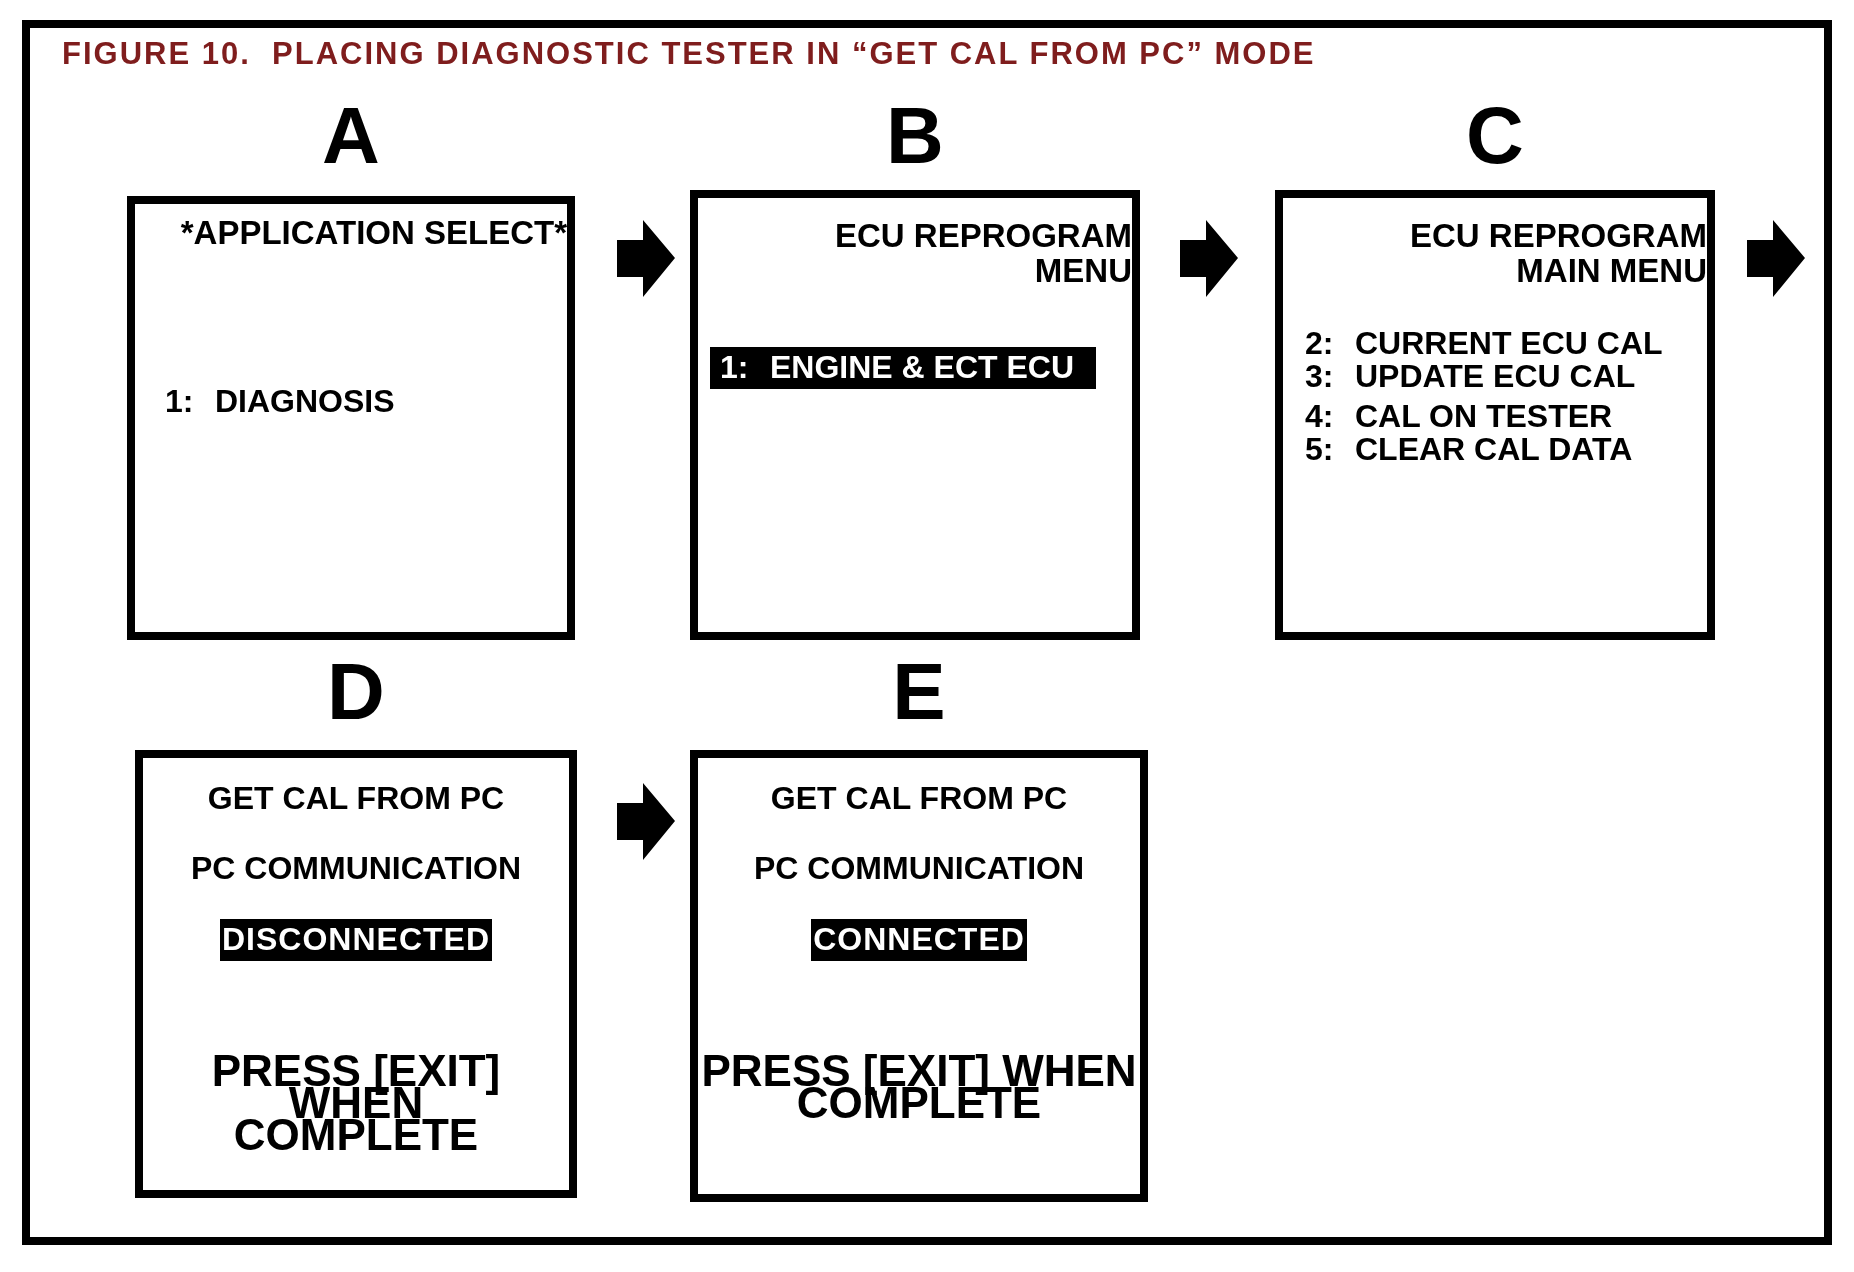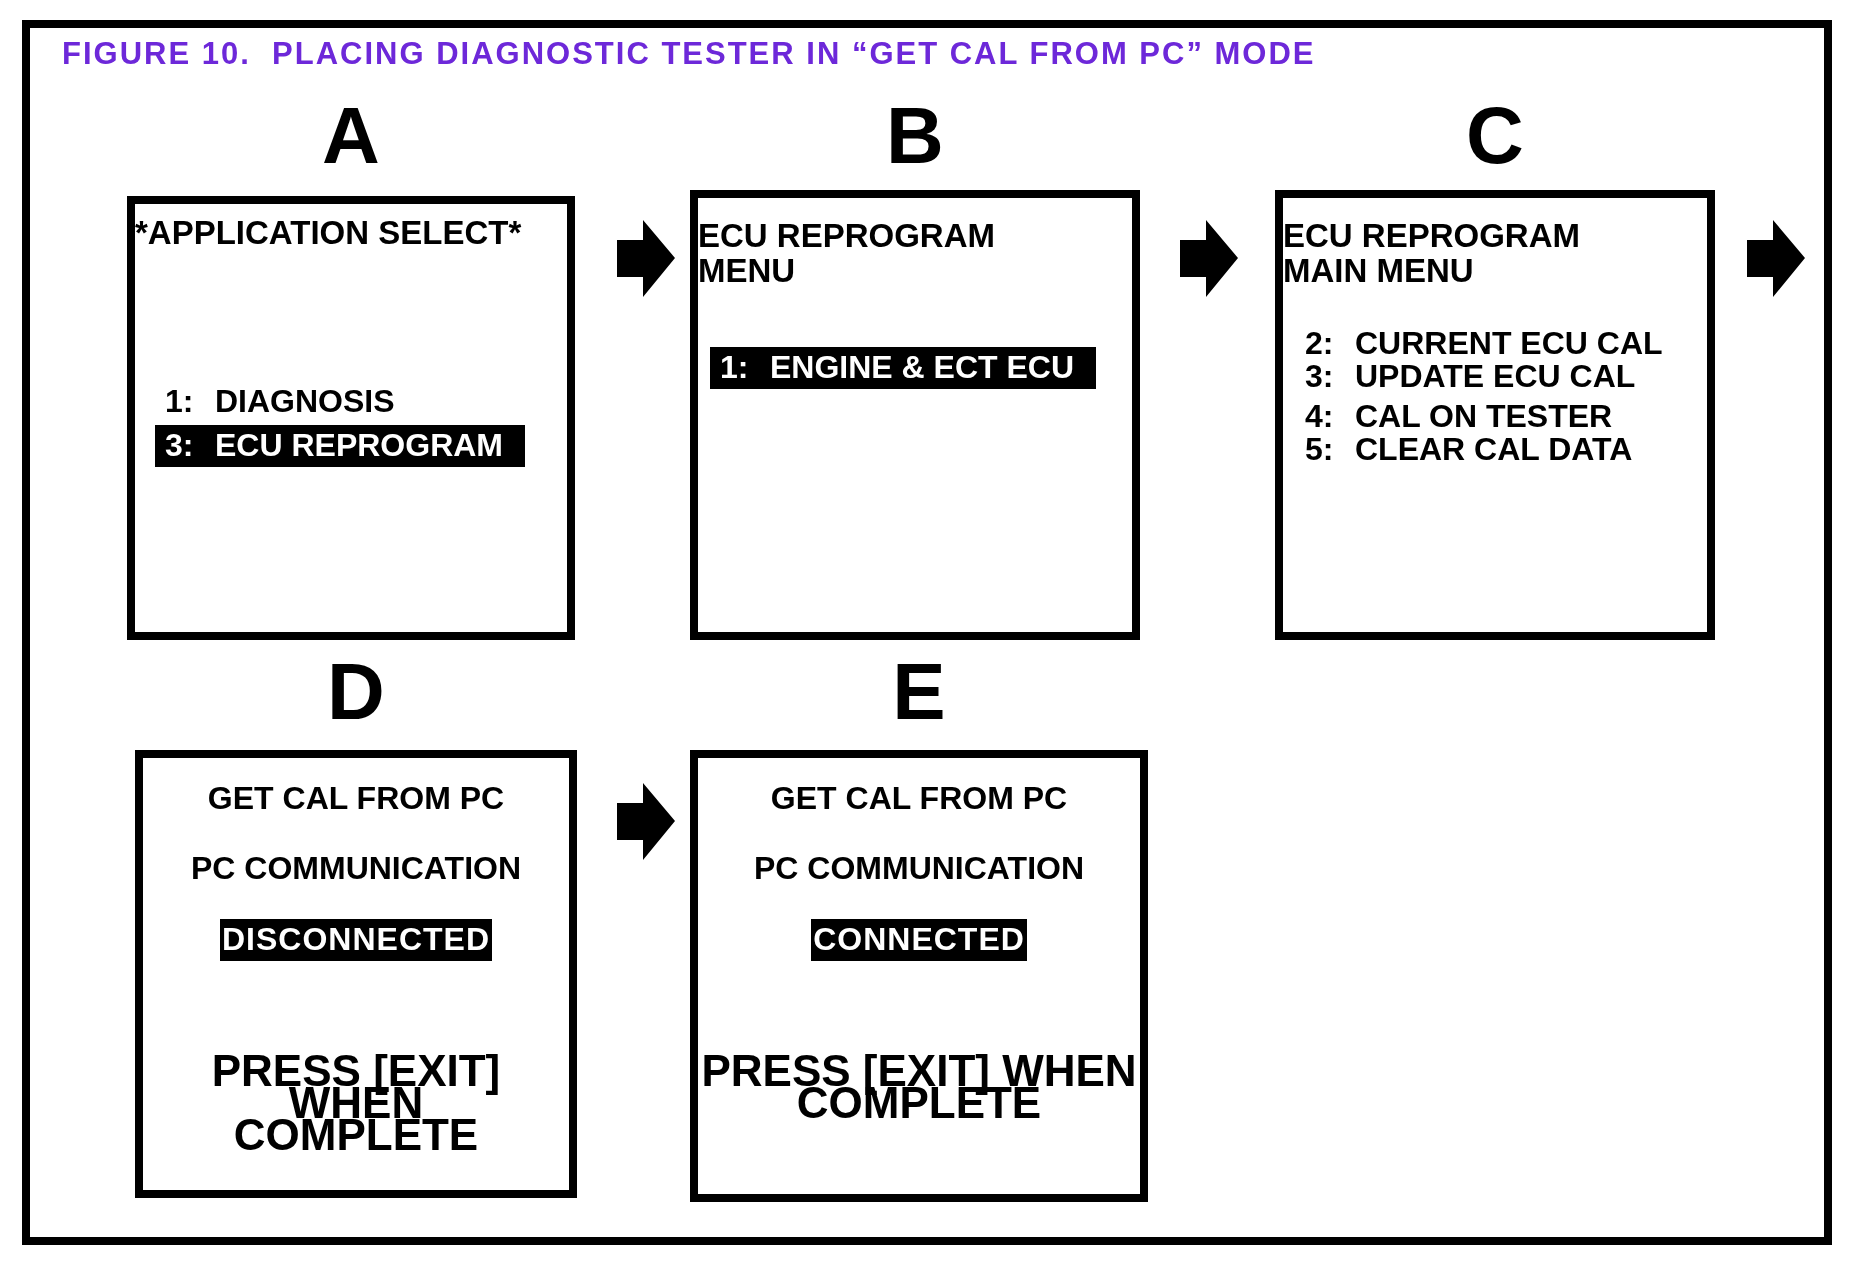--- a/index.html
+++ b/index.html
@@ -8,21 +8,21 @@
     background:#ffffff; overflow:hidden;
     font-family:"Liberation Sans", sans-serif;
     font-weight:bold; color:#000;
   }
   #figure-border {
     position:absolute; left:22px; top:20px; width:1810px; height:1225px;
     border:8px solid #000; box-sizing:border-box; background:#fff;
   }
   #figure-title {
     position:absolute; left:62px; top:36px;
-    font-size:31px; letter-spacing:2px; color:#6d28d9;
+    font-size:31px; letter-spacing:2px; color:#7f1d1d;
     white-space:pre;
   }
   .screen-label {
     position:absolute; transform:translateX(-50%);
     font-size:80px; line-height:80px; color:#000;
   }
   .lbl-a { left:351px;  top:96px; }
   .lbl-b { left:915px;  top:96px; }
   .lbl-c { left:1495px; top:96px; }
   .lbl-d { left:356px;  top:652px; }
@@ -32,21 +32,21 @@
     position:absolute; border:8px solid #000; background:#fff;
     box-sizing:border-box;
   }
   .screen-a { left:127px;  top:196px; width:448px; height:444px; }
   .screen-b { left:690px;  top:190px; width:450px; height:450px; }
   .screen-c { left:1275px; top:190px; width:440px; height:450px; }
   .screen-d { left:135px;  top:750px; width:442px; height:448px; }
   .screen-e { left:690px;  top:750px; width:458px; height:452px; }
 
   .menu-title {
-    position:absolute; left:0; right:0; text-align:left;
+    position:absolute; left:0; right:0; text-align:right;
     font-size:33px; line-height:35px; white-space:pre;
   }
   .mt-a { top:11px; }
   .mt-bc { top:20px; }
 
   .menu-list {
     position:absolute; font-size:32px; line-height:32px; white-space:nowrap;
   }
   .list-a { left:30px; top:181px; }
   .list-b { left:22px; top:149px; }
@@ -93,23 +93,20 @@
   <div class="screen-label lbl-b">B</div>
   <div class="screen-label lbl-c">C</div>
   <div class="screen-label lbl-d">D</div>
   <div class="screen-label lbl-e">E</div>
 
   <div class="screen screen-a">
     <div class="menu-title mt-a">*APPLICATION SELECT*</div>
     <div class="menu-list list-a">
       <div class="menu-item">
         <span class="num">1:</span><span>DIAGNOSIS</span>
-      </div>
-      <div class="menu-item gap-before">
-        <span class="hl-bar"><span class="num">3:</span><span>ECU REPROGRAM</span></span>
       </div>
     </div>
   </div>
 
   <div class="screen screen-b">
     <div class="menu-title mt-bc"><span>ECU REPROGRAM</span><br><span>MENU</span></div>
     <div class="menu-list list-b">
       <div class="menu-item tight-after">
         <span class="hl-bar"><span class="num">1:</span><span>ENGINE &amp; ECT ECU</span></span>
       </div>

